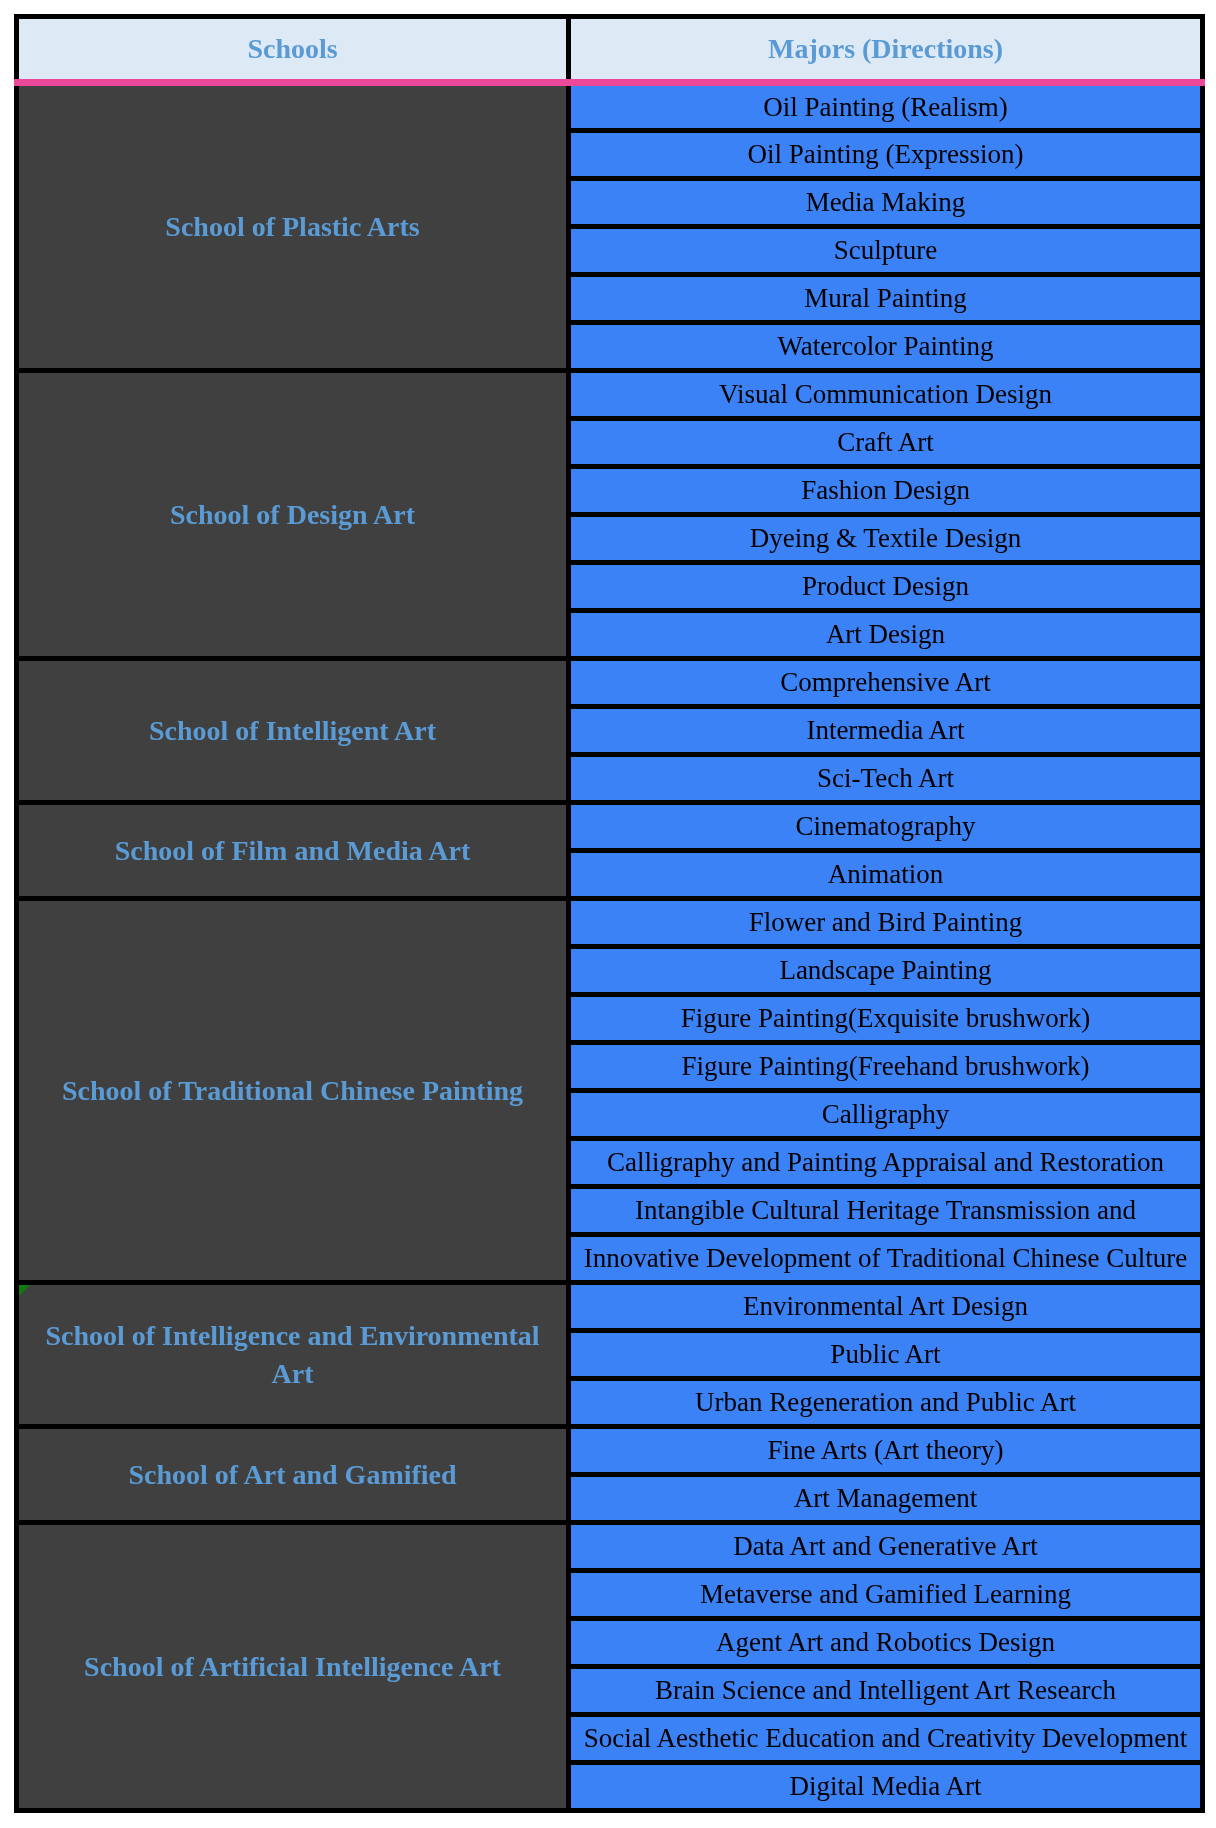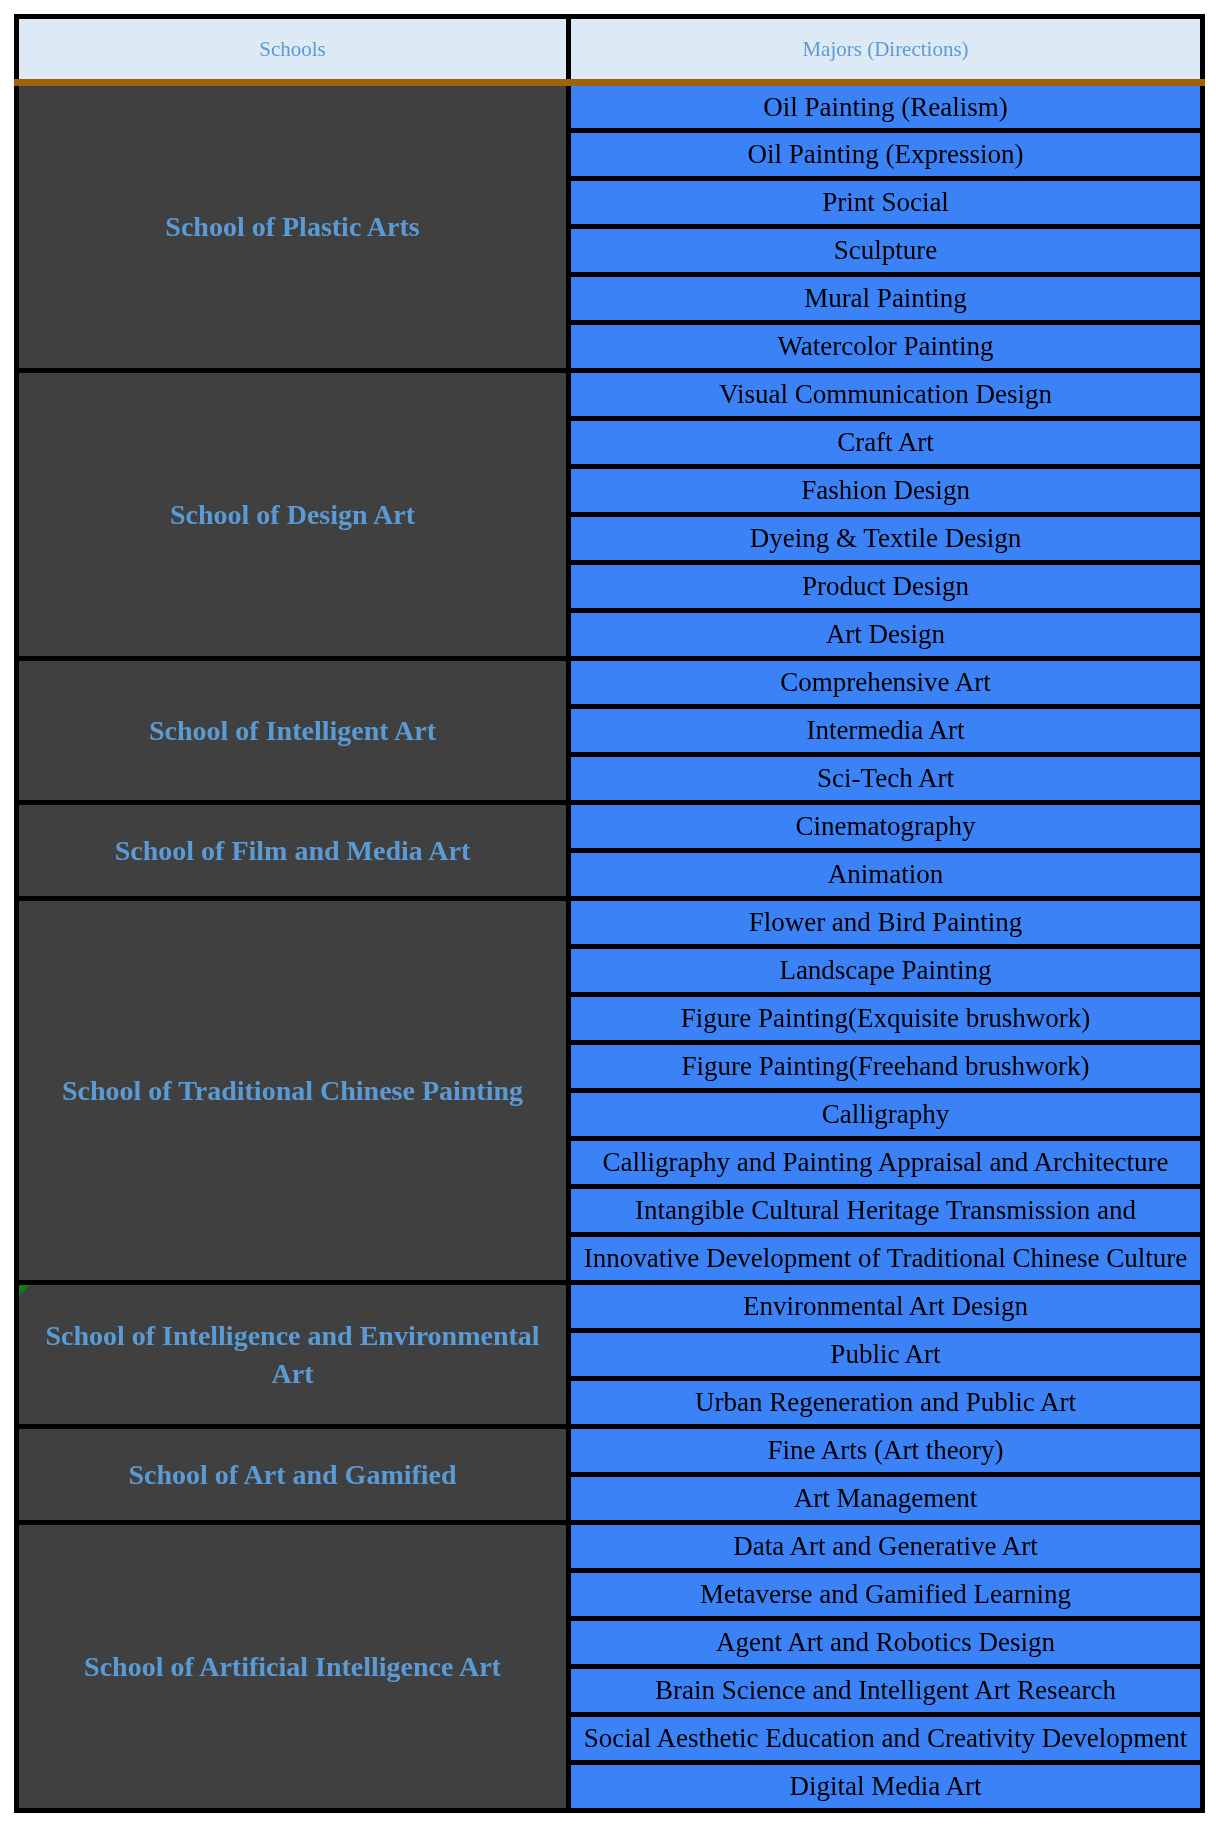--- a/index.html
+++ b/index.html
@@ -27,23 +27,23 @@
   th, td {
     border: 5px solid #000000;
     text-align: center;
     vertical-align: middle;
     padding: 0;
   }
   thead tr { height: 66px; }
   thead th {
     background: #DEE9F6;
     color: #5B9BD5;
-    font-weight: normal;
-    font-size: 21px;
-    border-bottom: 7px solid #a16207;
+    font-weight: bold;
+    font-size: 28px;
+    border-bottom: 7px solid #ec4899;
   }
   tbody tr { height: 48px; }
   td.school {
     background: #404040;
     color: #5B9BD5;
     font-weight: bold;
     font-size: 28px;
     line-height: 1.35;
     padding: 0 10px;
     position: relative;
@@ -84,21 +84,21 @@
     <tr>
       <td class="school" rowspan="6">
         <div>School of Plastic Arts</div>
       </td>
       <td class="major">Oil Painting (Realism)</td>
     </tr>
     <tr>
         <td class="major">Oil Painting (Expression)</td>
       </tr>
     <tr>
-        <td class="major">Print Social</td>
+        <td class="major">Media Making</td>
       </tr>
     <tr>
         <td class="major">Sculpture</td>
       </tr>
     <tr>
         <td class="major">Mural Painting</td>
       </tr>
     <tr>
         <td class="major">Watercolor Painting</td>
       </tr>
@@ -160,21 +160,21 @@
     <tr>
         <td class="major">Figure Painting(Exquisite brushwork)</td>
       </tr>
     <tr>
         <td class="major">Figure Painting(Freehand brushwork)</td>
       </tr>
     <tr>
         <td class="major">Calligraphy</td>
       </tr>
     <tr>
-        <td class="major">Calligraphy and Painting Appraisal and Architecture</td>
+        <td class="major">Calligraphy and Painting Appraisal and Restoration</td>
       </tr>
     <tr>
         <td class="major">Intangible Cultural Heritage Transmission and</td>
       </tr>
     <tr>
         <td class="major">Innovative Development of Traditional Chinese Culture</td>
       </tr>
 
     <tr>
       <td class="school" rowspan="3">

